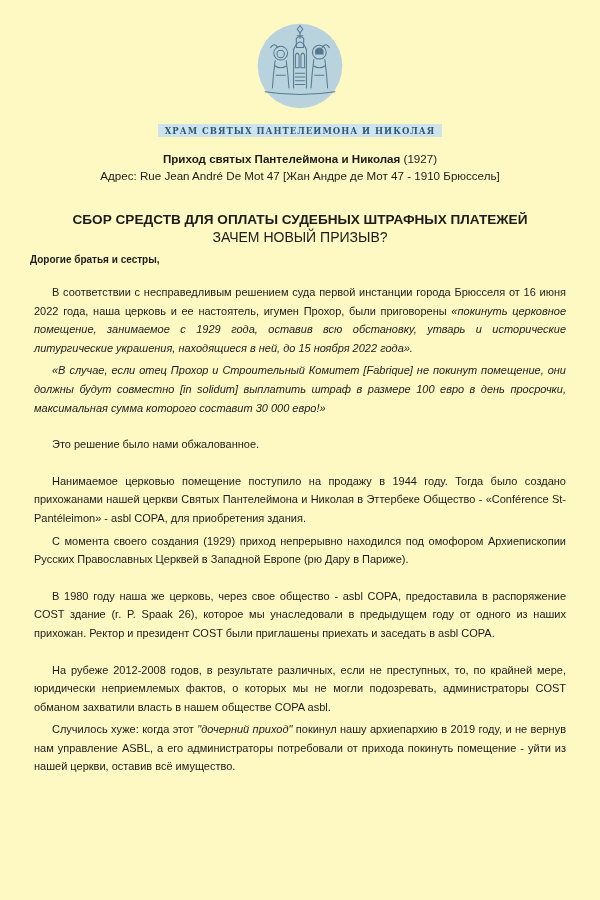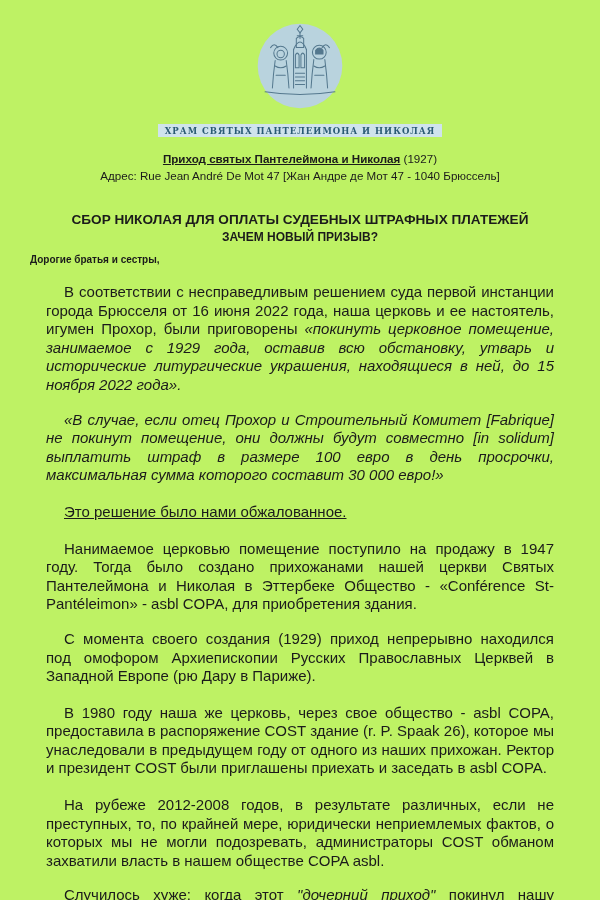--- a/index.html
+++ b/index.html
@@ -1,20 +1,20 @@
 <!DOCTYPE html>
 <html><head>
 <meta charset="utf-8">
 <style>
   html,body{margin:0;padding:0;background:#ffffff;}
   .page{
     position:relative;
     width:600px;height:900px;
     overflow:hidden;
-    background:#bef264;
+    background:#fef9c3;
     font-family:"Liberation Sans",sans-serif;
     color:#1b1b1b;
     box-sizing:border-box;
     padding:20px 30px 0 30px;
   }
   
   .logo-wrap{text-align:center;}
   .logo-svg{display:inline-block;}
   .logo-caption{
     display:inline-block;
@@ -28,42 +28,42 @@
     padding:2px 7px 1px 7px;
     white-space:nowrap;
   }
   
   .header{
     margin-top:12px;
     text-align:center;
     font-size:11.6px;
     line-height:17px;
   }
-  .bold{font-weight:bold;text-decoration:underline;}
+  .bold{font-weight:bold;}
   a.link{color:#2e74b5;text-decoration:underline;cursor:pointer;}
   
   .title{margin-top:26px;text-align:center;}
   .title-line1{font-size:13.6px;font-weight:bold;line-height:19px;}
-  .title-line2{font-size:12px;font-weight:bold;line-height:17px;}
+  .title-line2{font-size:14px;font-weight:normal;line-height:17px;}
   
   .salutation{
     margin-top:8px;
     font-weight:bold;
     font-size:10px;
   }
   p.body-par{
-    margin:16px;
+    margin:4px;
     text-align:justify;
     text-indent:18px;
-    font-size:15px;
+    font-size:11px;
     line-height:18.6px;
   }
   p.gap{margin-top:18px;}
   .italic{font-style:italic;}
-  .underline{text-decoration:underline;}
+  .underline{}
 </style>
 </head>
 <body>
 
 <div class="page">
 
   <div class="logo-wrap">
     <svg class="logo-svg" width="92" height="92" viewBox="0 0 100 100">
       <circle cx="50" cy="50" r="46" fill="#b9d3de"></circle>
       <g stroke="#54788e" stroke-width="1.1" fill="none" stroke-linecap="round">
@@ -106,43 +106,43 @@
     </svg>
     <div>
       <span class="logo-caption">ХРАМ СВЯТЫХ ПАНТЕЛЕИМОНА И НИКОЛАЯ</span>
     </div>
   </div>
 
   <div class="header">
     <div>
       <span class="bold">Приход святых Пантелеймона и Николая</span><span> (1927)</span>
     </div>
-    <div>Адрес: Rue Jean André De Mot 47 [Жан Андре де Мот 47 - 1040 Брюссель]</div>
+    <div>Адрес: Rue Jean André De Mot 47 [Жан Андре де Мот 47 - 1910 Брюссель]</div>
   </div>
 
   <div class="title">
-    <div class="title-line1">СБОР НИКОЛАЯ ДЛЯ ОПЛАТЫ СУДЕБНЫХ ШТРАФНЫХ ПЛАТЕЖЕЙ</div>
+    <div class="title-line1">СБОР СРЕДСТВ ДЛЯ ОПЛАТЫ СУДЕБНЫХ ШТРАФНЫХ ПЛАТЕЖЕЙ</div>
     <div class="title-line2">ЗАЧЕМ НОВЫЙ ПРИЗЫВ?</div>
   </div>
 
   <div class="salutation">Дорогие братья и сестры,</div>
 
   <p class="body-par gap">
     <span>В соответствии с несправедливым решением суда первой инстанции города Брюсселя от 16 июня 2022 года, наша церковь и ее настоятель, игумен Прохор, были приговорены </span><span class="italic">«покинуть церковное помещение, занимаемое с 1929 года, оставив всю обстановку, утварь и исторические литургические украшения, находящиеся в ней, до 15 ноября 2022 года».</span>
   </p>
 
   <p class="body-par">
     <span class="italic">«В случае, если отец Прохор и Строительный Комитет [Fabrique] не покинут помещение, они должны будут совместно [in solidum] выплатить штраф в размере 100 евро в день просрочки, максимальная сумма которого составит 30 000 евро!»</span>
   </p>
 
   <p class="body-par gap">
     <span class="underline">Это решение было нами обжалованное.</span>
   </p>
 
-  <p class="body-par gap">Нанимаемое церковью помещение поступило на продажу в 1947 году. Тогда было создано прихожанами нашей церкви Святых Пантелеймона и Николая в Эттербеке Общество - «Conférence St-Pantéleimon» - asbl COPA, для приобретения здания.</p>
+  <p class="body-par gap">Нанимаемое церковью помещение поступило на продажу в 1944 году. Тогда было создано прихожанами нашей церкви Святых Пантелеймона и Николая в Эттербеке Общество - «Conférence St-Pantéleimon» - asbl COPA, для приобретения здания.</p>
   <p class="body-par">С момента своего создания (1929) приход непрерывно находился под омофором Архиепископии Русских Православных Церквей в Западной Европе (рю Дару в Париже).</p>
 
 
   <p class="body-par gap">В 1980 году наша же церковь, через свое общество - asbl COPA, предоставила в распоряжение COST здание (r. P. Spaak 26), которое мы унаследовали в предыдущем году от одного из наших прихожан. Ректор и президент COST были приглашены приехать и заседать в asbl COPA.</p>
 
   <p class="body-par gap">На рубеже 2012-2008 годов, в результате различных, если не преступных, то, по крайней мере, юридически неприемлемых фактов, о которых мы не могли подозревать, администраторы COST обманом захватили власть в нашем обществе COPA asbl.</p>
   <p class="body-par">
     <span>Случилось хуже: когда этот </span><span class="italic">"дочерний приход"</span><span> покинул нашу архиепархию в 2019 году, и не вернув нам управление ASBL, а его администраторы потребовали от прихода покинуть помещение - уйти из нашей церкви, оставив всё имущество.</span>
   </p>
 

